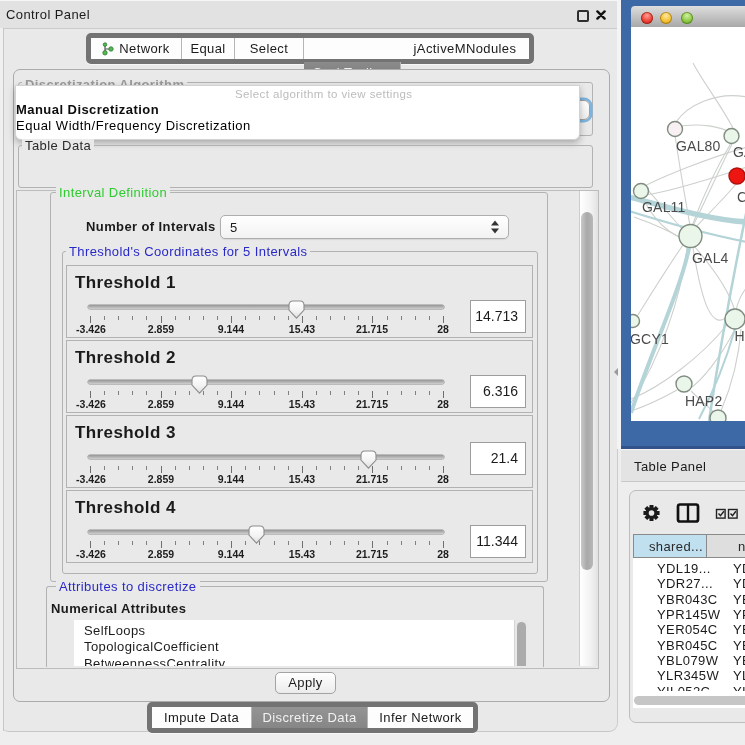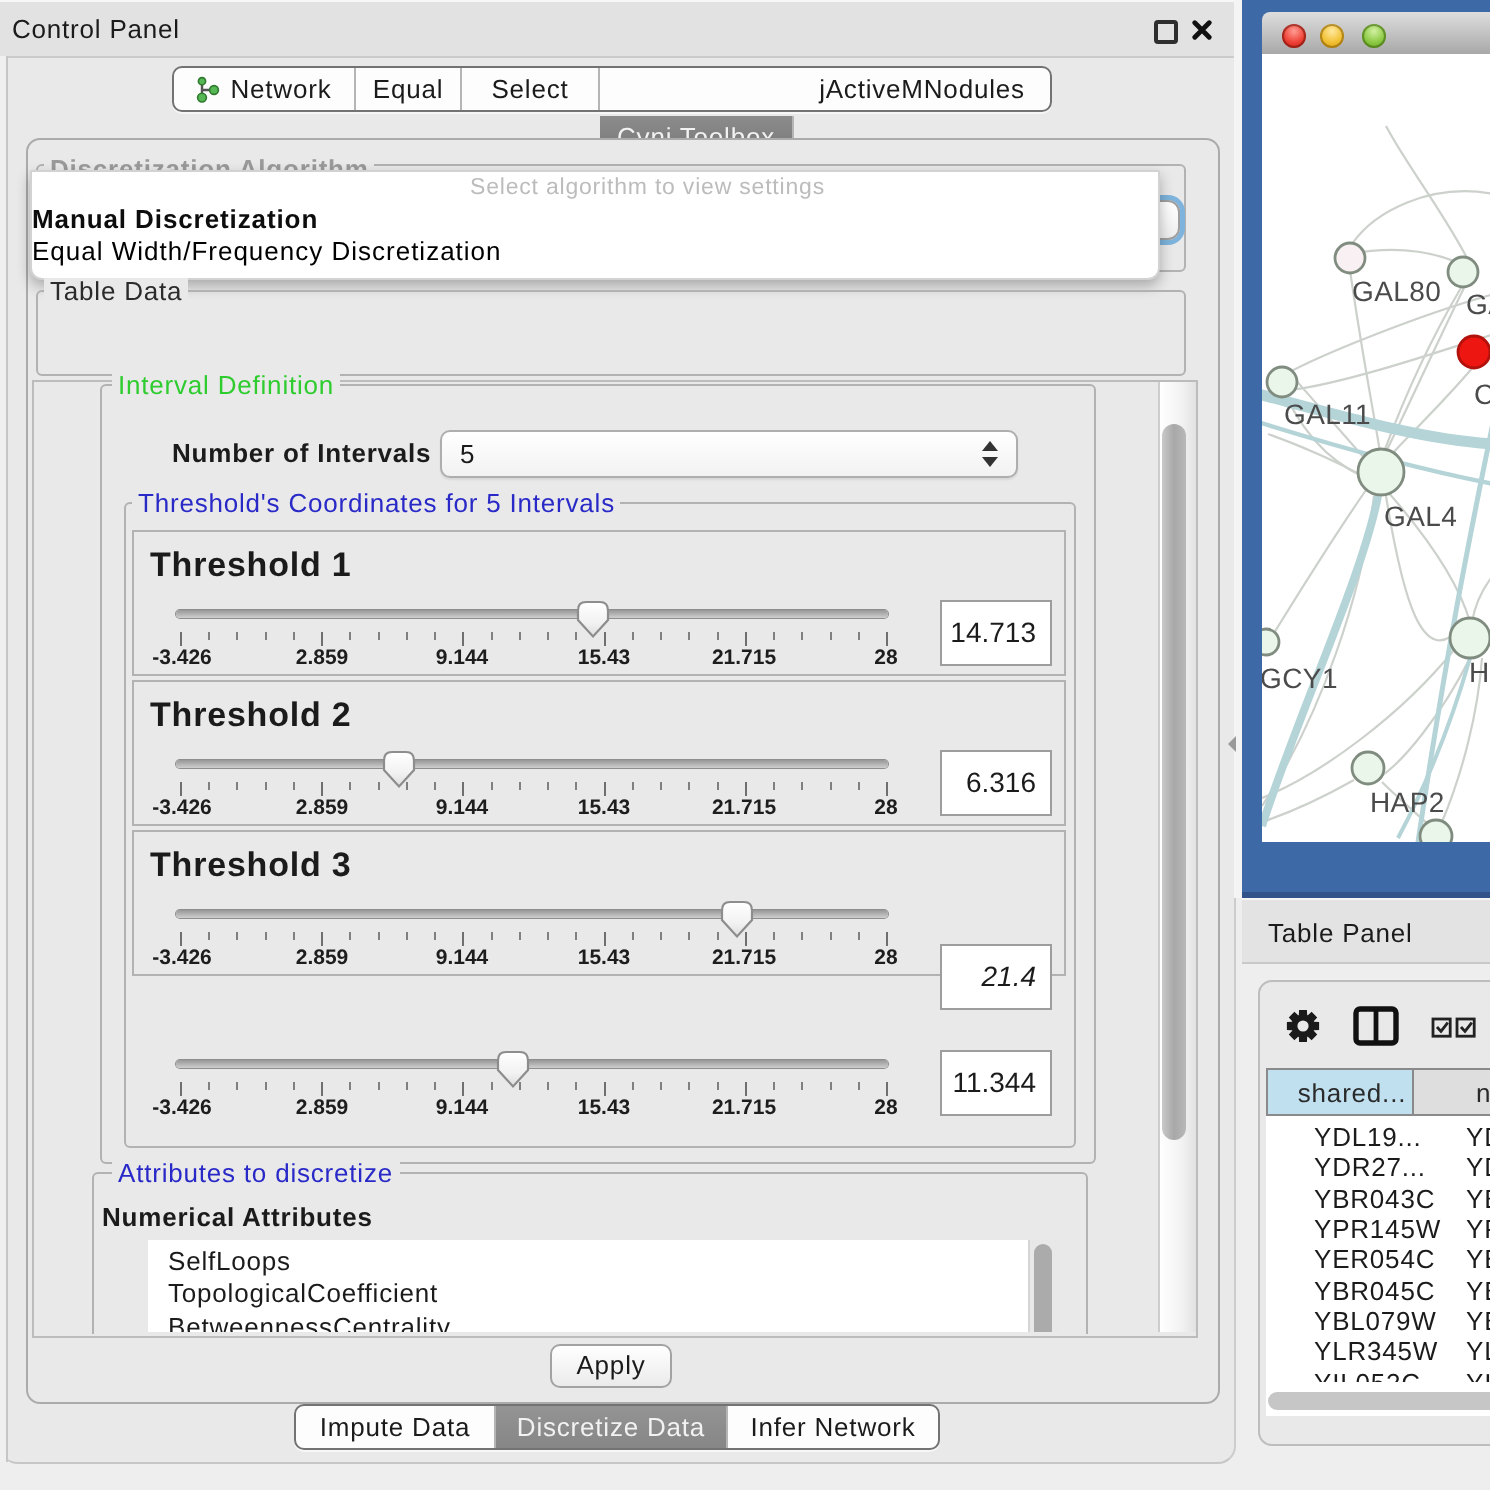--- a/index.html
+++ b/index.html
@@ -7,21 +7,21 @@
 .abs{position:absolute;}
 .grp{position:absolute;border:1px solid #b2b2b2;border-radius:3px;}
 .gt{position:absolute;background:#e9e9e9;padding:0 3px;font-size:13px;line-height:13px;}
 .combo{position:absolute;background:linear-gradient(#ffffff,#f2f2f2);border:1px solid #aeaeae;
   border-radius:5px;box-shadow:0 1px 1px rgba(0,0,0,0.08);}
 .combo .tx{position:absolute;left:9px;top:50%;transform:translateY(-50%);white-space:nowrap;}
 .updown{position:absolute;right:8px;top:50%;transform:translateY(-50%);width:9px;}
 .updown div{width:0;height:0;border-left:4.5px solid transparent;border-right:4.5px solid transparent;}
 .updown .u{border-bottom:5px solid #333;margin-bottom:3px;}
 .updown .d{border-top:5px solid #333;}
-.seg{position:absolute;height:21px;background:#fdfdfd;border:1px solid #737373;border-radius:5px;
+.seg{position:absolute;height:21px;background:#fdfdfd;border:5px solid #737373;border-radius:5px;
   display:flex;box-shadow:0 1px 0 rgba(255,255,255,0.6);}
 .seg span{display:flex;align-items:center;justify-content:center;height:21px;
   border-right:1px solid #b5b5b5;white-space:nowrap;}
 .seg span:last-child{border-right:none;}
 .seg .sel{background:linear-gradient(#8b8b8b,#787878);color:#f2f2f2;}
 .thrbox{position:absolute;left:66px;width:465px;height:71px;border:1px solid #b2b2b2;background:#e9e9e9;}
 .thrbox b{position:absolute;left:8px;top:7px;font-size:17px;}
 .track{position:absolute;left:88px;width:356px;height:4px;background:linear-gradient(#969696,#cfcfcf);
   border-radius:2px;box-shadow:0 0 0 0.5px #8e8e8e;}
 .ticks{position:absolute;left:90px;width:355px;height:4px;
@@ -149,22 +149,25 @@
  <path d="M1 5.2 Q1 1 5 1 L12 1 Q16 1 16 5.2 L16 10 L8.5 18.2 L1 10 Z" fill="url(#thg)" stroke="#8d8d8d" stroke-width="1.1"></path>
 </svg>
 <div class="ticks" style="top:466px;"></div>
 <div class="ticksM" style="top:466px;"></div>
 <div class="tl" style="left:91px;top:473px;">-3.426</div>
 <div class="tl" style="left:161px;top:473px;">2.859</div>
 <div class="tl" style="left:231px;top:473px;">9.144</div>
 <div class="tl" style="left:302px;top:473px;">15.43</div>
 <div class="tl" style="left:372px;top:473px;">21.715</div>
 <div class="tl" style="left:443px;top:473px;">28</div>
-<div class="vbox" style="top:472px;font-style:italic;">21.4</div>
-
+<div class="vbox" style="top:442px;">21.4</div>
+
+<div class="thrbox" style="top:490px;">
+      <b>Threshold 4</b>
+    </div>
 <div class="track" style="top:530px;"></div>
 <svg class="abs" style="left:248px;top:525px;" width="17" height="19" viewBox="0 0 17 19">
  <path d="M1 5.2 Q1 1 5 1 L12 1 Q16 1 16 5.2 L16 10 L8.5 18.2 L1 10 Z" fill="url(#thg)" stroke="#8d8d8d" stroke-width="1.1"></path>
 </svg>
 <div class="ticks" style="top:541px;"></div>
 <div class="ticksM" style="top:541px;"></div>
 <div class="tl" style="left:91px;top:548px;">-3.426</div>
 <div class="tl" style="left:161px;top:548px;">2.859</div>
 <div class="tl" style="left:231px;top:548px;">9.144</div>
 <div class="tl" style="left:302px;top:548px;">15.43</div>

